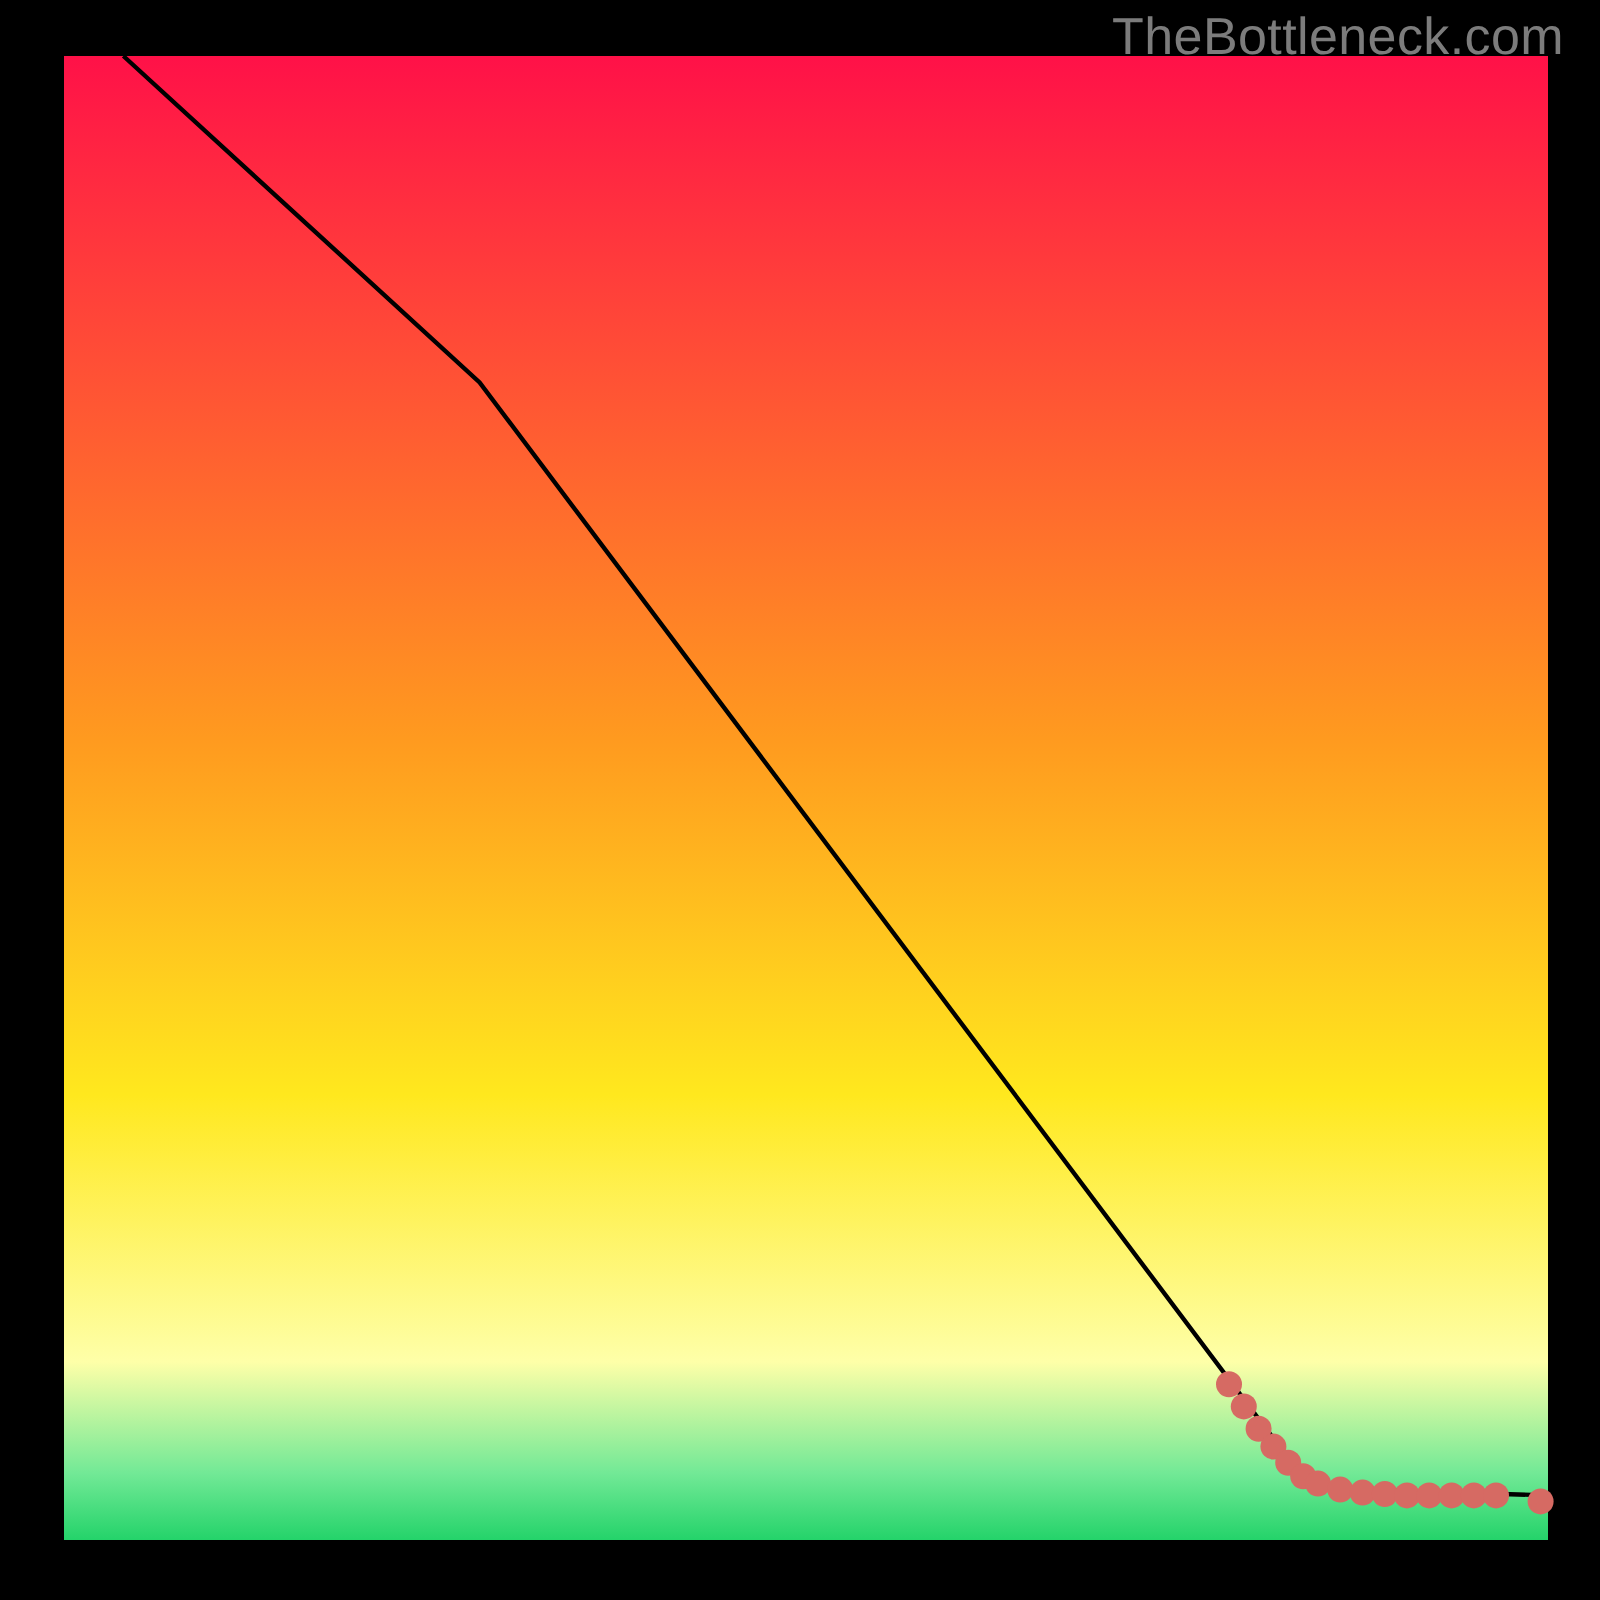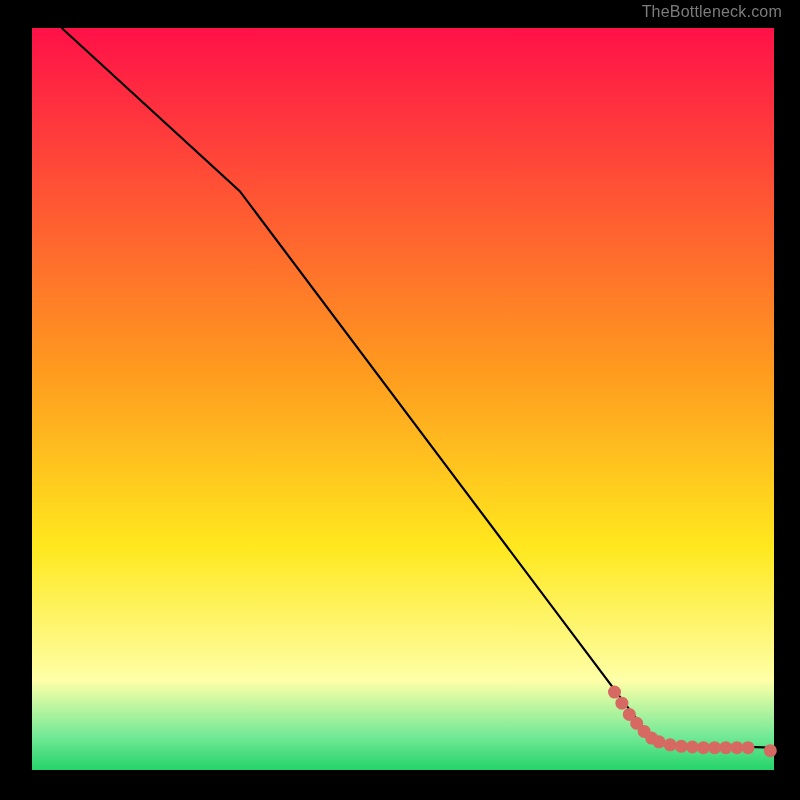--- a/index.html
+++ b/index.html
@@ -15,21 +15,21 @@
     position: relative;
     width: 800px;
     height: 800px;
     background: #000;
   }
   .attribution {
     position: absolute;
     top: 3px;
     right: 18px;
     color: #7c7c7c;
-    font-size: 16px;
+    font-size: 26px;
     font-weight: 500;
     letter-spacing: 0.2px;
     margin-left: 44px;
   }
   svg {
     display: block;
   }
 </style>
 </head>
 <body>

